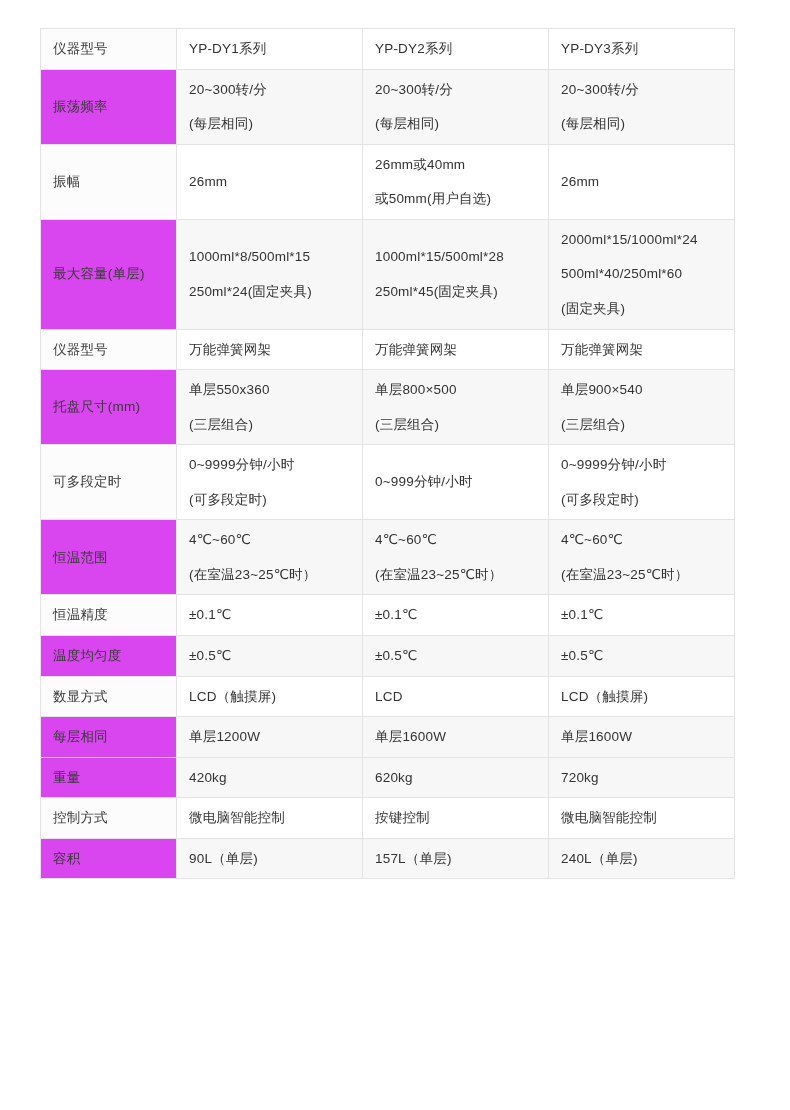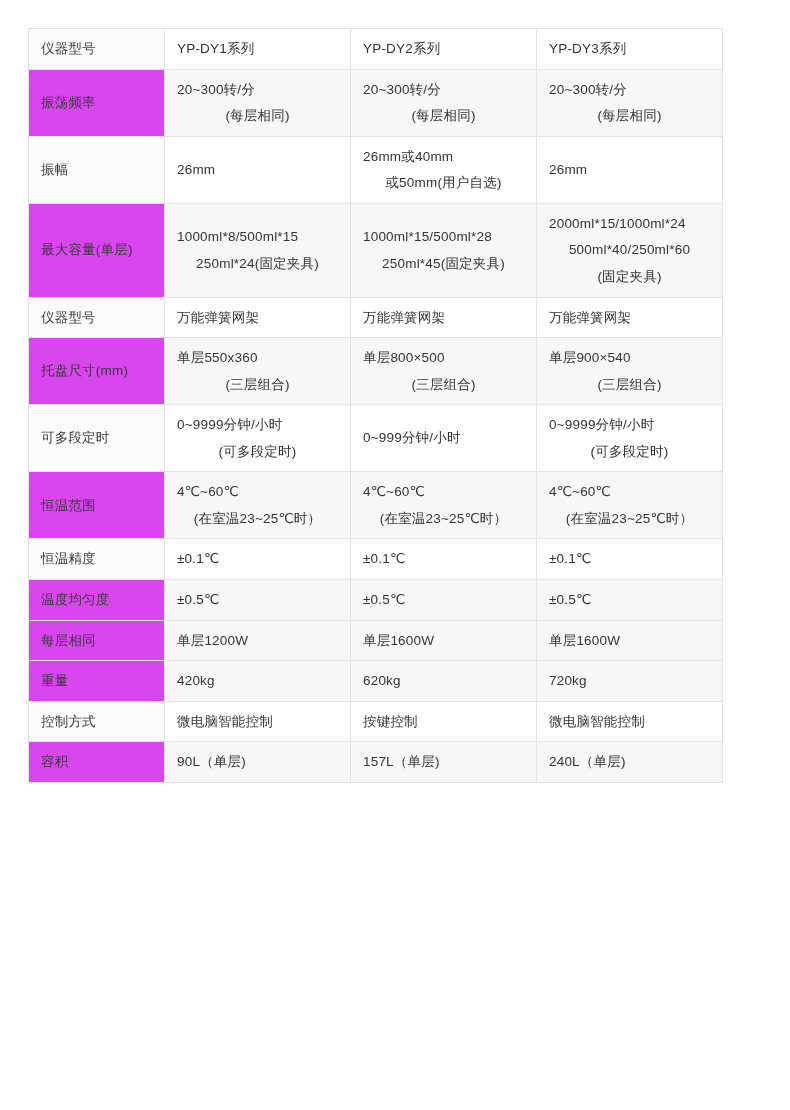--- a/index.html
+++ b/index.html
@@ -12,21 +12,21 @@
     height: 1110px;
     font-family: "Liberation Sans", "DejaVu Sans", sans-serif;
     color: #2b2b2b;
     -webkit-font-smoothing: antialiased;
   }
   .sheet {
     position: relative;
     width: 698px;
     height: 1110px;
     box-sizing: border-box;
-    padding: 28px 48px 0 28px;
+    padding: 28px 48px 0 40px;
     background: #ffffff;
   }
   table.spec {
     border-collapse: collapse;
     width: 694px;
     table-layout: fixed;
     border: 1px solid #e0e0e0;
     background: #ffffff;
   }
   table.spec col.c0 { width: 136px; }
@@ -53,22 +53,21 @@
     background: #fcfcfc;
   }
   table.spec tr.shaded td.label {
     background: #d946ef;
   }
   .cell-line {
     display: block;
     white-space: pre;
   }
   .cell-line + .cell-line {
-    margin-top: 7px;
-    text-align: center;
+    margin-top: 15px;
   }
 </style>
 </head>
 <body>
 
 <div class="sheet">
   <table class="spec">
     <colgroup>
       <col class="c0">
         <col class="c1">
@@ -205,20 +204,32 @@
           <td>
             <span class="cell-line">±0.5℃</span>
           </td>
           <td>
             <span class="cell-line">±0.5℃</span>
           </td>
           <td>
             <span class="cell-line">±0.5℃</span>
           </td>
         </tr>
+        <tr>
+          <td class="label">数显方式</td>
+          <td>
+            <span class="cell-line">LCD（触摸屏)</span>
+          </td>
+          <td>
+            <span class="cell-line">LCD</span>
+          </td>
+          <td>
+            <span class="cell-line">LCD（触摸屏)</span>
+          </td>
+        </tr>
         <tr class="shaded">
           <td class="label">每层相同</td>
           <td>
             <span class="cell-line">单层1200W</span>
           </td>
           <td>
             <span class="cell-line">单层1600W</span>
           </td>
           <td>
             <span class="cell-line">单层1600W</span>

